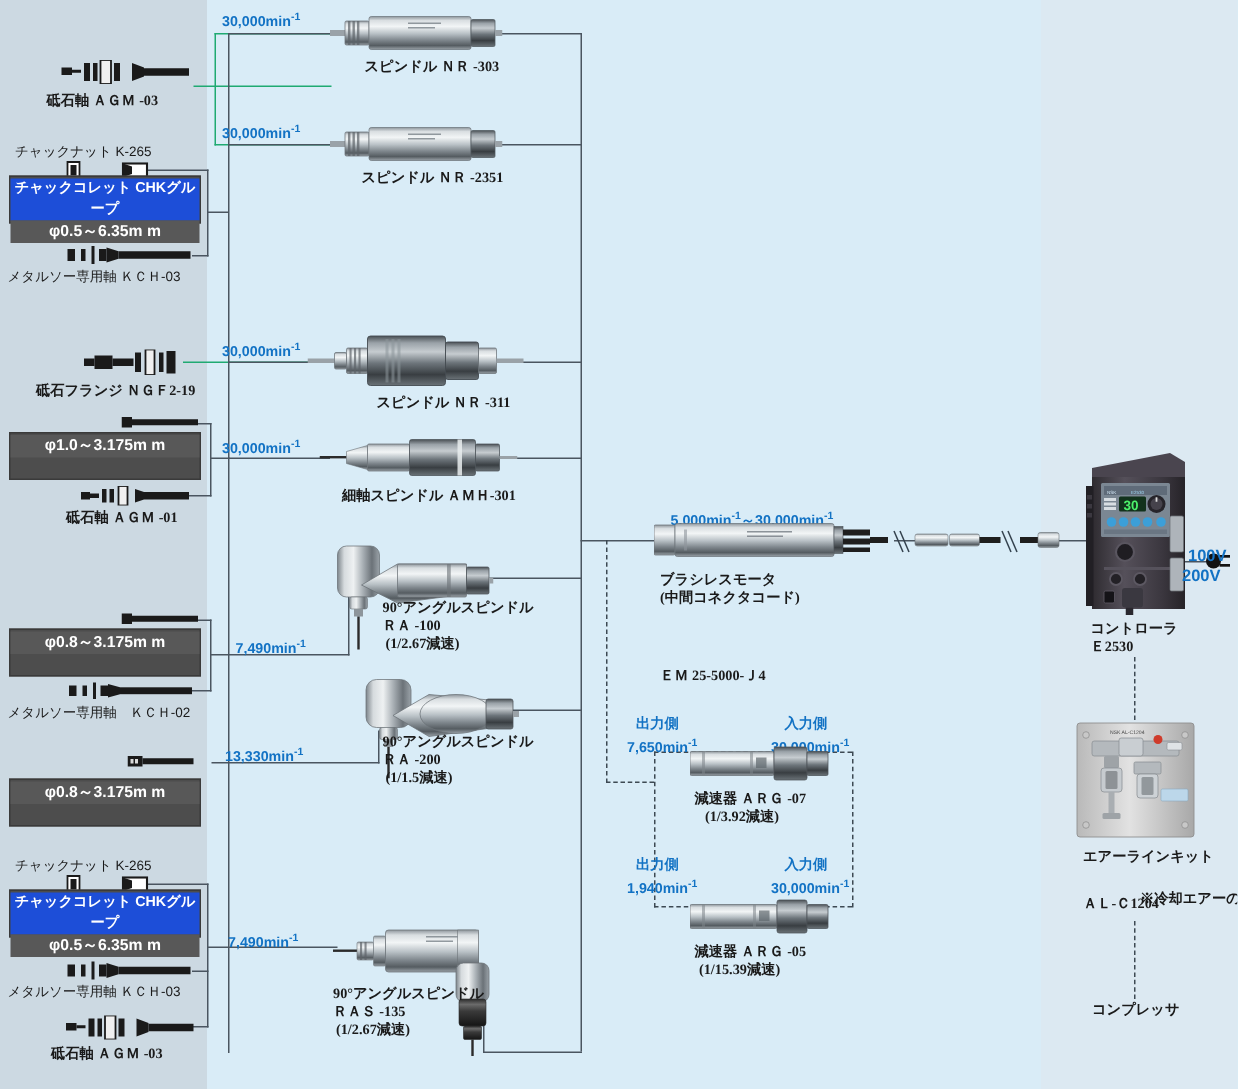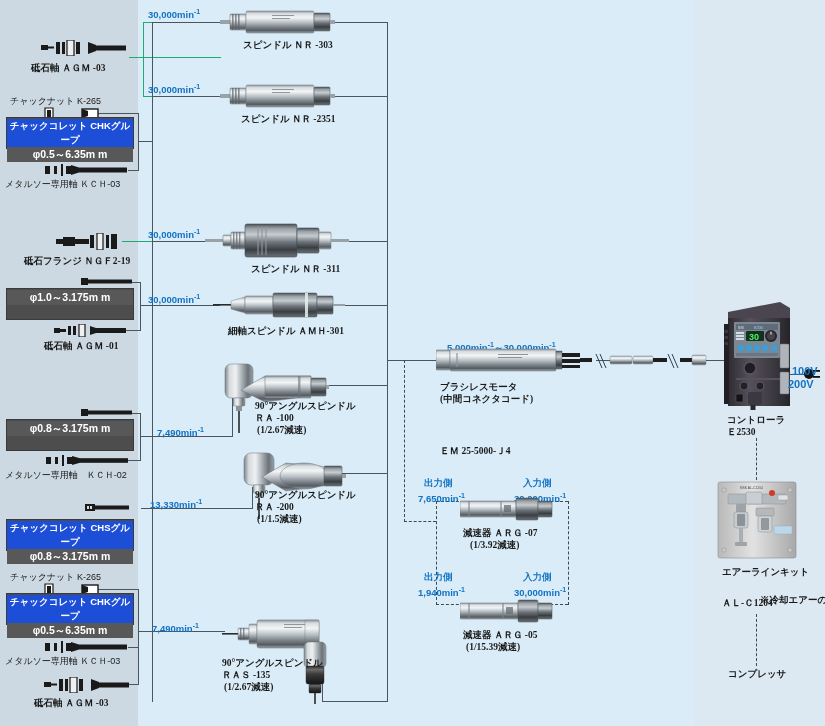--- a/index.html
+++ b/index.html
@@ -352,21 +352,20 @@
     <rect x="107" y="23" width="3" height="4" fill="#9aa2a8"></rect>
     <rect x="14" y="36" width="12" height="8" rx="1.5" fill="url(#steelV)" stroke="#6b7277" stroke-width="0.4"></rect>
     <rect x="17" y="44" width="6" height="5" fill="#8d959b"></rect>
     <rect x="19.2" y="49" width="1.6" height="22" fill="#2b2b2b"></rect>
   </svg>
   <div class="txt lbl" style="left:255px;top:400px;">90°アングルスピンドル</div>
   <div class="txt lbl" style="left:255px;top:412px;">ＲＡ -100</div>
   <div class="txt lbl" style="left:257px;top:424px;">(1/2.67減速)</div>
 
   <div class="collet-box" style="left:6px;top:519px;width:128px;height:32px;">
-    <span class="cb-title">チャックコレット CHSグループ</span>
     <span class="cb-sub">φ0.8～3.175m m</span>
   </div>
   <svg class="tool" style="left:85px;top:502px;" width="52" height="11" viewBox="0 0 52 11">
     <rect x="0" y="2" width="10" height="7" fill="#1a1a1a"></rect>
     <rect x="2" y="4" width="2" height="3" fill="#d9d9d9"></rect>
     <rect x="5" y="4" width="2" height="3" fill="#d9d9d9"></rect>
     <rect x="10" y="3.5" width="34" height="4" fill="#1a1a1a"></rect>
   </svg>
 
   <div class="txt spd" style="left:150px;top:496px;"><span>13,330min</span><sup>-1</sup></div>

